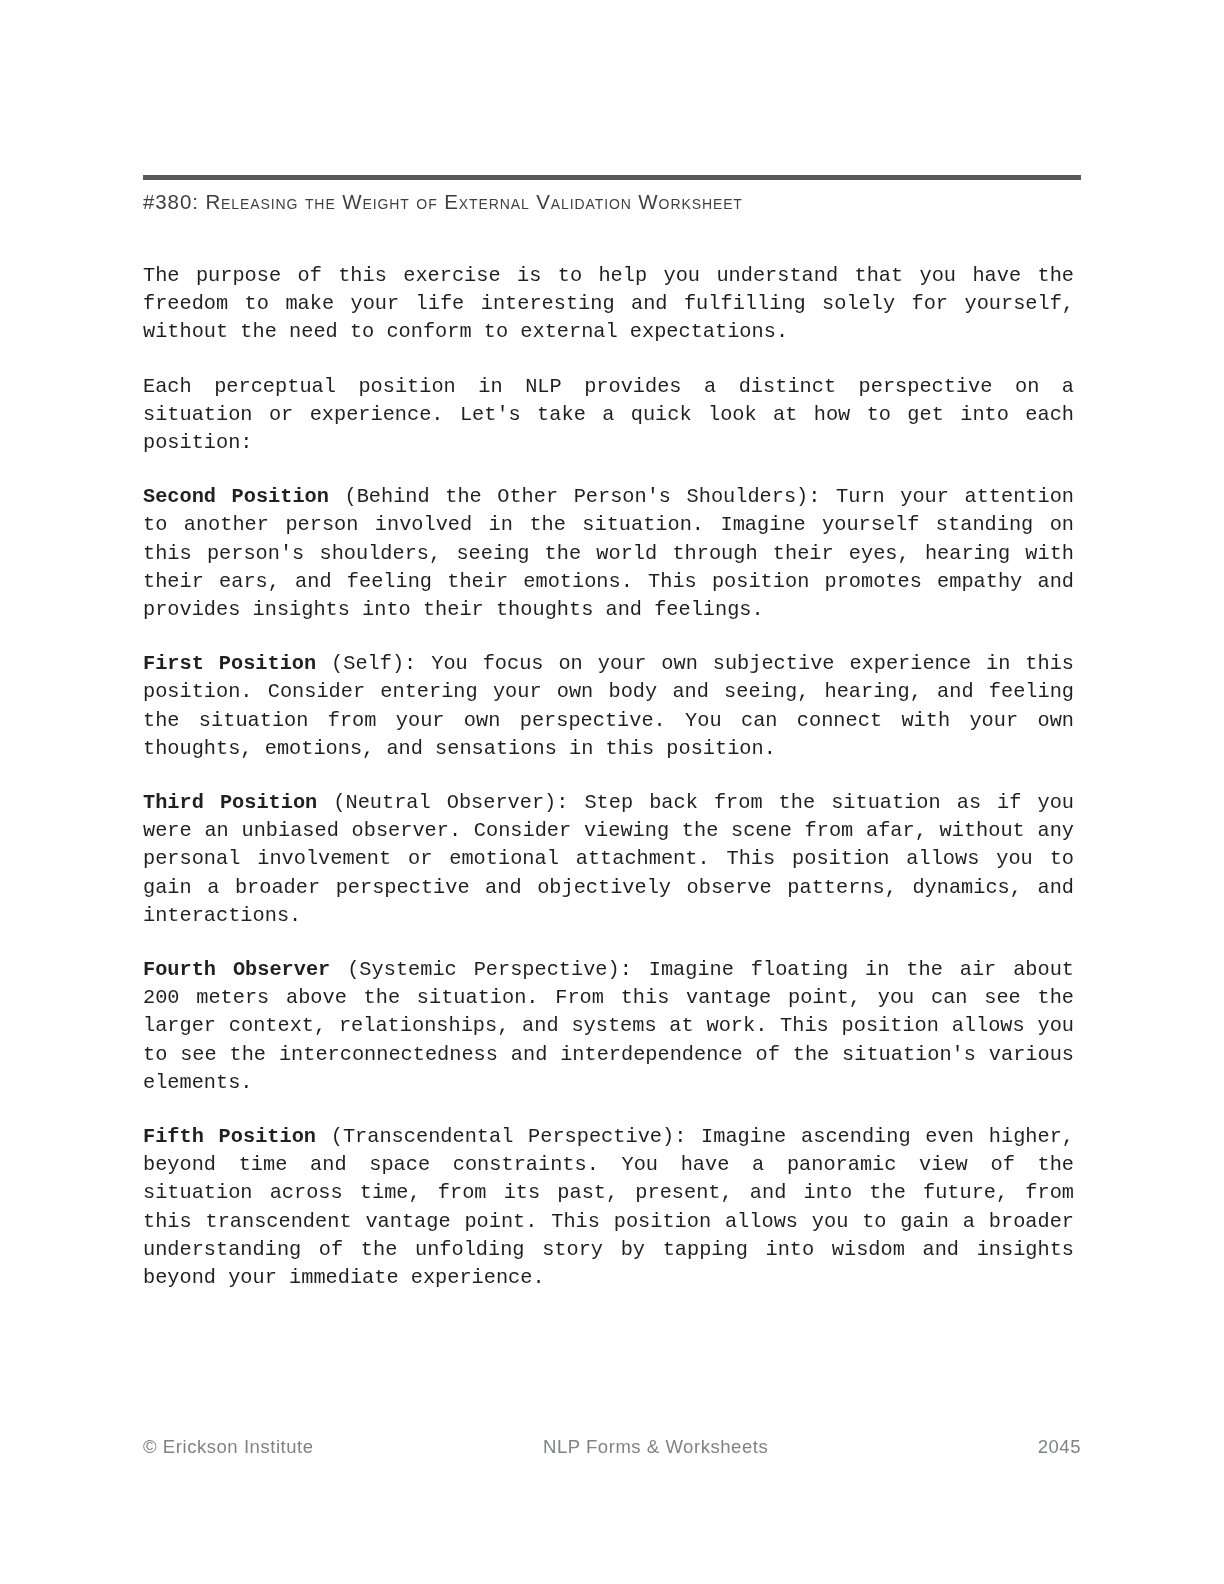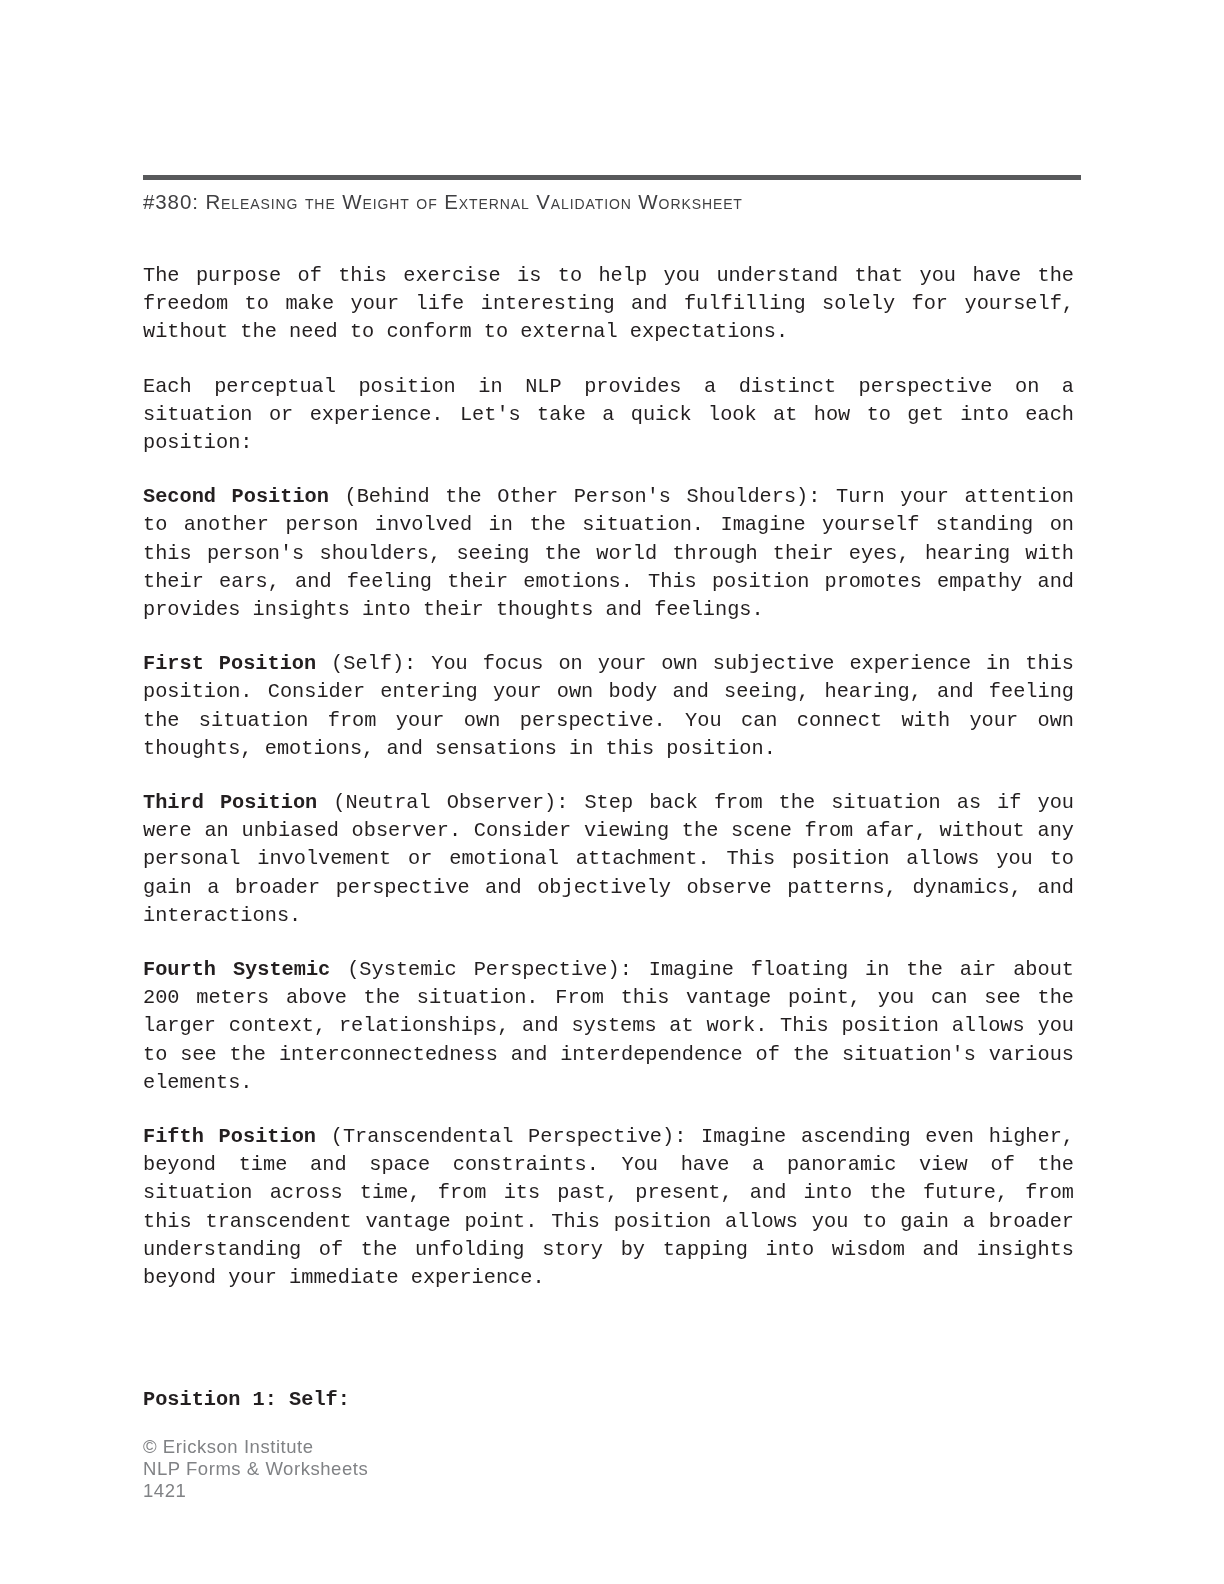--- a/index.html
+++ b/index.html
@@ -82,21 +82,20 @@
     position: absolute;
     left: 143px;
     top: 1436px;
     width: 938px;
     display: flex;
     align-items: baseline;
     justify-content: space-between;
     font-size: 18.5px;
     letter-spacing: 0.55px;
     color: #808285;
-    flex-direction: column;
   }
   .footer-left   { text-align: left;   flex: 0 0 auto; }
   .footer-center { text-align: center; flex: 1 1 auto; margin-left: -40px;}
   .footer-right  { text-align: right;  flex: 0 0 auto; }
 </style>
 </head>
 <body>
 
 <div class="page">
 
@@ -121,36 +120,35 @@
 
     <p class="para">
       <span class="lead">First Position</span><span> (Self): You focus on your own subjective experience in this position. Consider entering your own body and seeing, hearing, and feeling the situation from your own perspective. You can connect with your own thoughts, emotions, and sensations in this position.</span>
     </p>
 
     <p class="para">
       <span class="lead">Third Position</span><span> (Neutral Observer): Step back from the situation as if you were an unbiased observer. Consider viewing the scene from afar, without any personal involvement or emotional attachment. This position allows you to gain a broader perspective and objectively observe patterns, dynamics, and interactions.</span>
     </p>
 
     <p class="para">
-      <span class="lead">Fourth Systemic</span><span> (Systemic Perspective): Imagine floating in the air about 200 meters above the situation. From this vantage point, you can see the larger context, relationships, and systems at work. This position allows you to see the interconnectedness and interdependence of the situation's various elements.</span>
+      <span class="lead">Fourth Observer</span><span> (Systemic Perspective): Imagine floating in the air about 200 meters above the situation. From this vantage point, you can see the larger context, relationships, and systems at work. This position allows you to see the interconnectedness and interdependence of the situation's various elements.</span>
     </p>
 
     <p class="para">
       <span class="lead">Fifth Position</span><span> (Transcendental Perspective): Imagine ascending even higher, beyond time and space constraints. You have a panoramic view of the situation across time, from its past, present, and into the future, from this transcendent vantage point. This position allows you to gain a broader understanding of the unfolding story by tapping into wisdom and insights beyond your immediate experience.</span>
     </p>
 
 
     <div class="spacer-before-section"></div>
 
-    <div class="section-heading">Position 1: Self:</div>
 
     <div class="spacer-after-section"></div>
 
 
   </div>
 
   <div class="footer">
     <div class="footer-left">© Erickson Institute</div>
     <div class="footer-center">NLP Forms &amp; Worksheets</div>
-    <div class="footer-right">1421</div>
+    <div class="footer-right">2045</div>
   </div>
 
 </div>
 
 </body></html>

